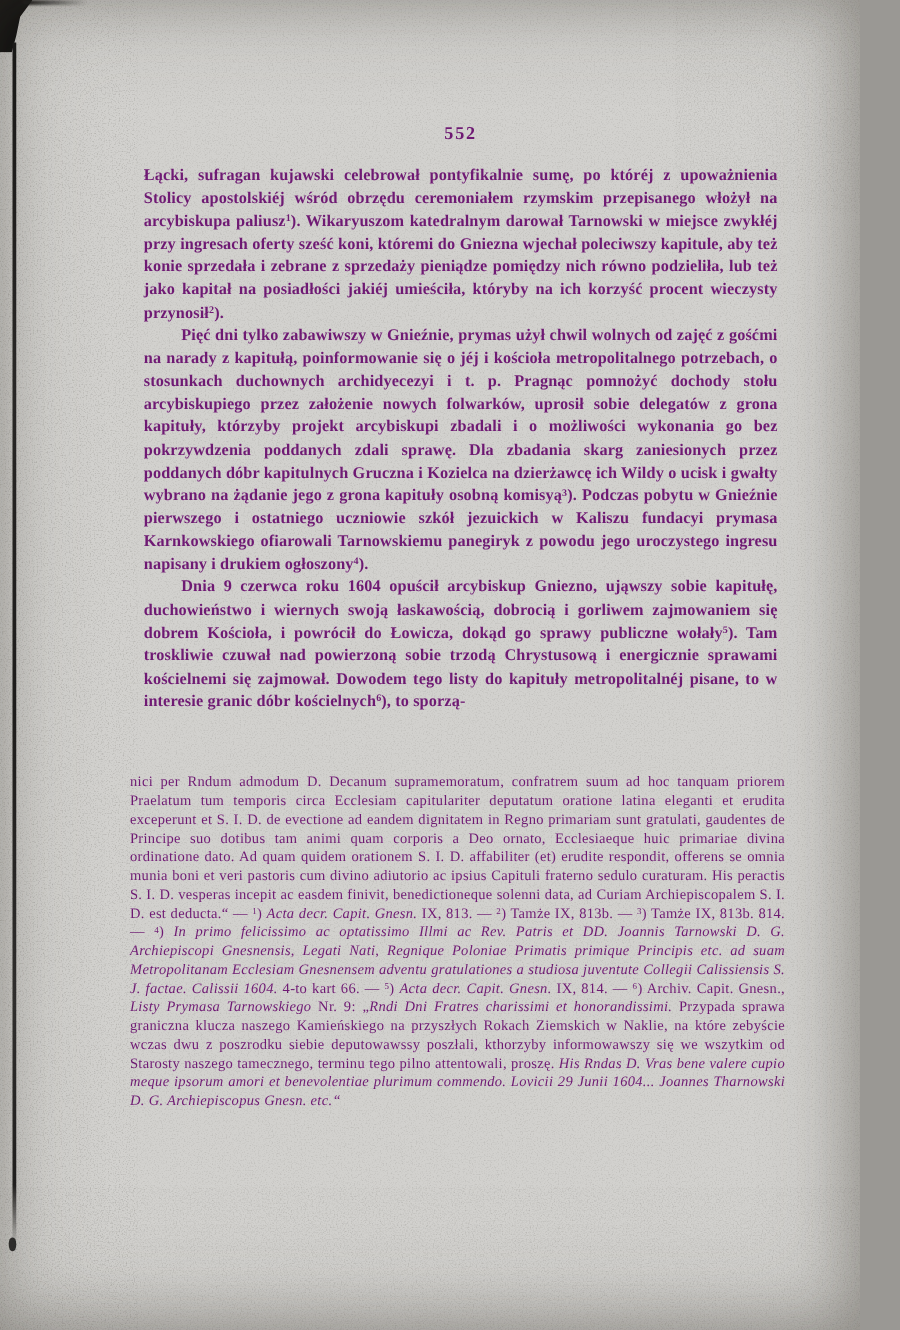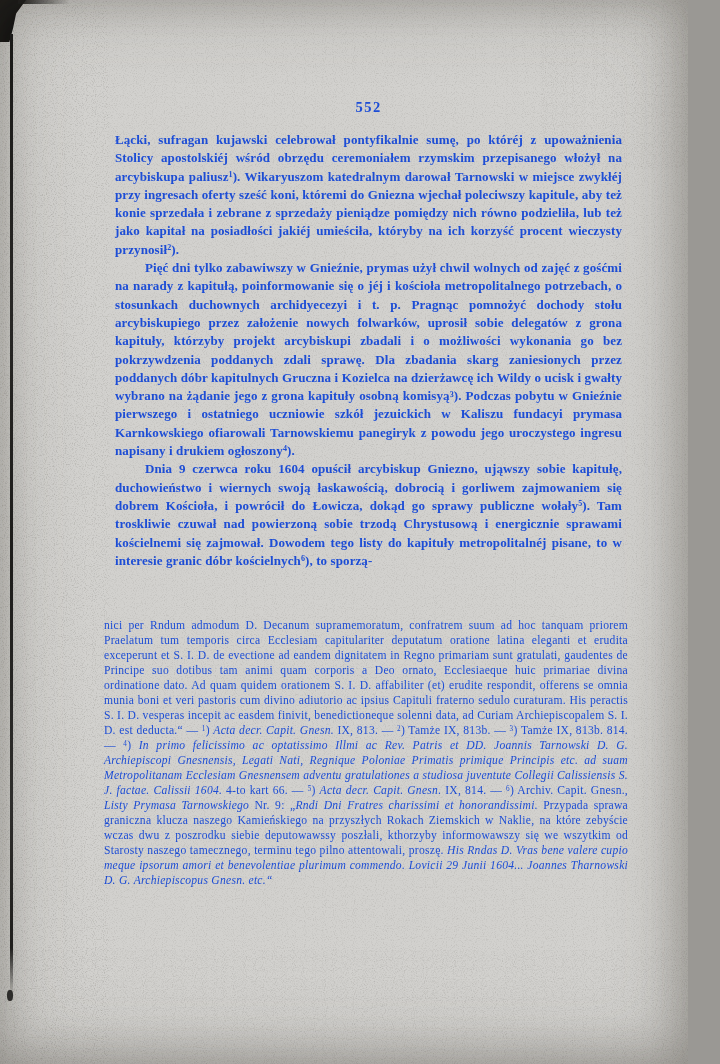--- a/index.html
+++ b/index.html
@@ -1,20 +1,20 @@
 <!DOCTYPE html>
 <html><head>
 <meta charset="utf-8">
 <style>
   html,body{margin:0;padding:0;background:#9a9894;}
   .page{
     position:relative;width:688px;height:1064px;overflow:hidden;
     background:#d2d1ce;
     font-family:"Liberation Serif","DejaVu Serif",serif;
-    color:#1d4ed8;
+    color:#701a75;
   }
   .vignette{position:absolute;inset:0;pointer-events:none;z-index:6;
     box-shadow:inset 0 0 80px rgba(70,65,55,.28), inset -14px 0 40px rgba(70,65,55,.16), inset 0 -10px 40px rgba(70,65,55,.14);}
   .noise{position:absolute;inset:0;z-index:5;pointer-events:none;mix-blend-mode:multiply;}
   
   .corner-blob{position:absolute;left:0;top:0;width:26px;height:42px;background:#0c0c0c;z-index:4;
     clip-path:polygon(0 0,100% 0,62% 32%,50% 68%,36% 100%,0 100%);filter:blur(.4px);}
   .top-strip{position:absolute;left:18px;top:0;width:52px;height:4px;z-index:4;
     background:linear-gradient(90deg,#121212,rgba(18,18,18,0));filter:blur(.7px);}
   .edge-line{position:absolute;left:10px;top:34px;width:2.5px;height:962px;z-index:4;

